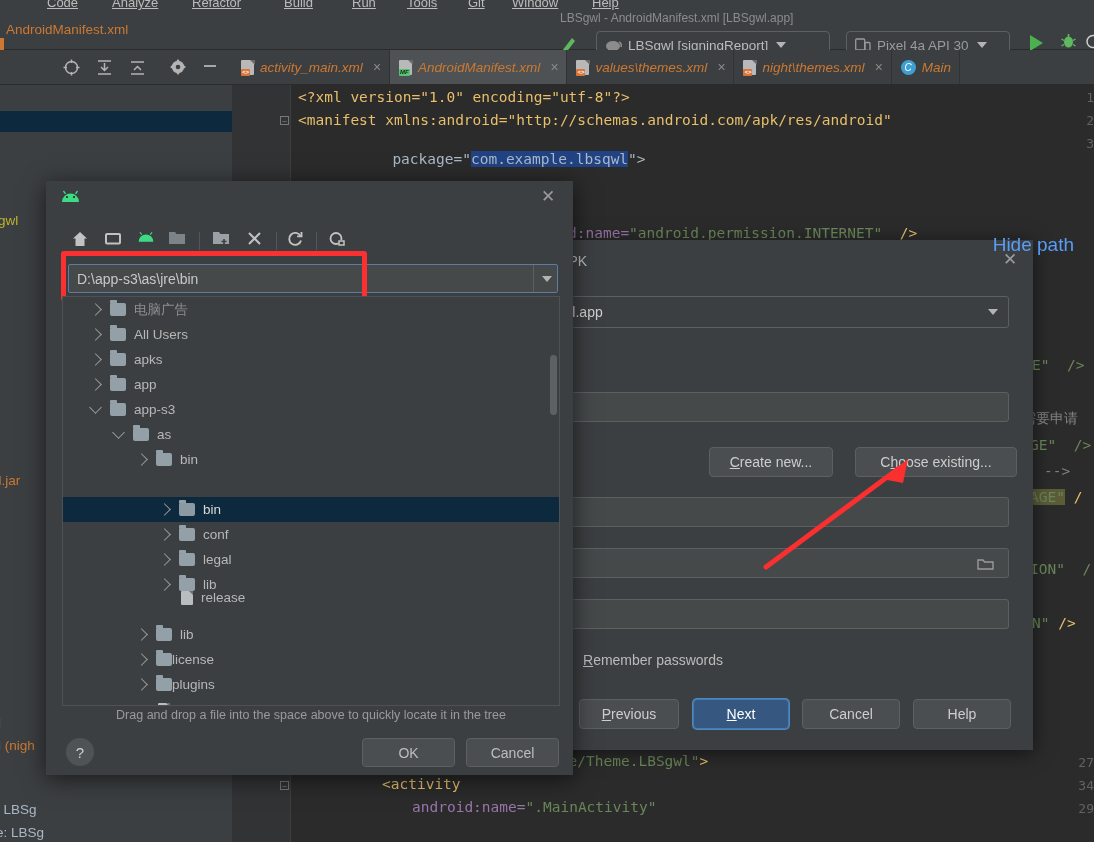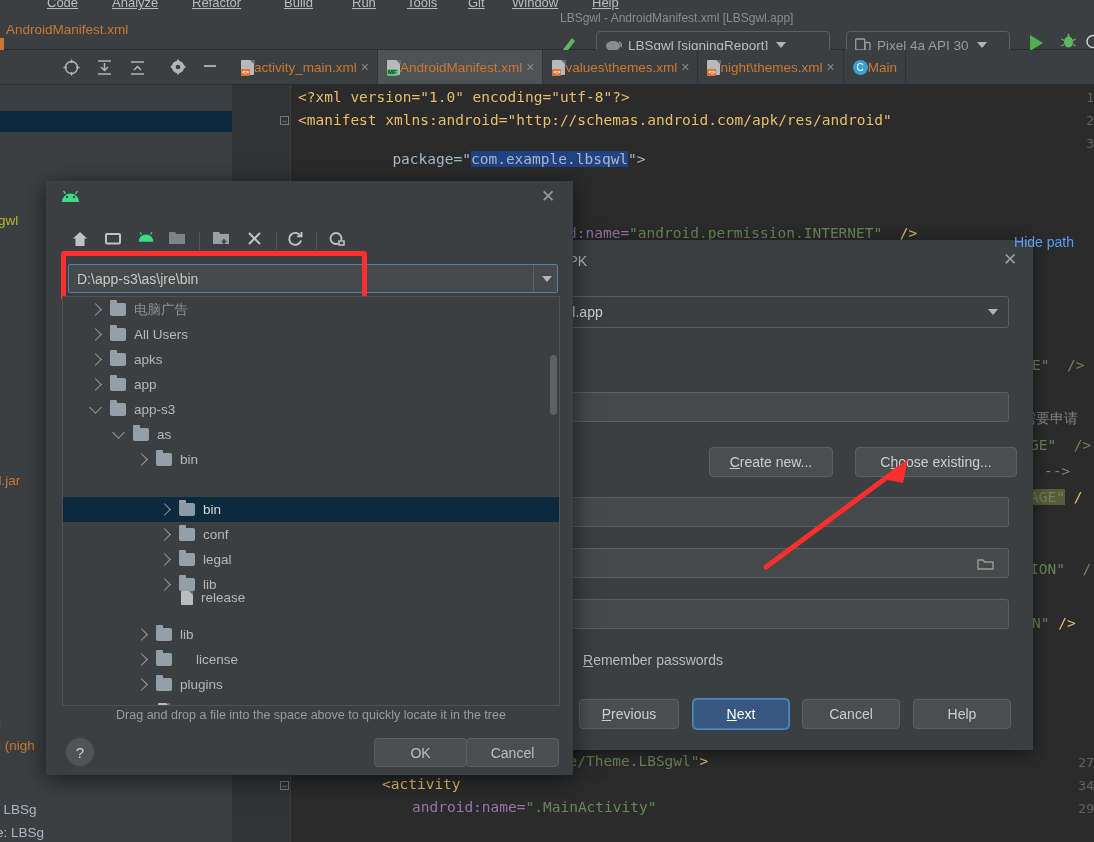--- a/index.html
+++ b/index.html
@@ -71,24 +71,25 @@
 
   
   .tabbar {
     position: absolute; left: 232px; top: 50px; width: 862px; height: 35px;
     background: #3c3f41;
     display: flex; align-items: stretch;
     border-bottom: 1px solid #2b2b2b;
     overflow: hidden;
   }
   .tab {
-    display: flex; align-items: center; 
+    display: flex; align-items: center; gap: 6px;
     padding: 0 8px 0 9px;
     font-size: 13.5px; color: #cc7832; white-space: nowrap;
     border-right: 1px solid #323232;
+    font-style: italic;
   }
   .tab.active { background: #4e5254; }
   .tab .close { color: #8a8a8a; font-size: 14px; margin-left: 4px; }
   .tabicon {
     position: relative; width: 13px; height: 15px;
     background: #b9b9b9; border-radius: 1px; flex: none;
   }
   .tabicon:after {
     content: ""; position: absolute; right: -1px; top: 0;
     border-left: 5px solid transparent; border-top: 5px solid #6a6a6a;
@@ -221,21 +222,21 @@
   .andro-ico { position: absolute; left: 60px; top: 190px; width: 21px; height: 13px; }
   .ptool {
     position: absolute; top: 230px; width: 22px; height: 22px;
     color: #b4b4b4;
   }
   .psep {
     position: absolute; top: 232px; width: 1px; height: 18px; background: #555;
   }
   .hidepath {
     position: absolute; right: 20px; top: 234px;
-    font-size: 14px; color: #589df6;
+    font-size: 19px; color: #589df6;
   }
   .pathfield {
     position: absolute; left: 68px; top: 264px; width: 490px; height: 29px;
     border: 1px solid #5a7ca5; border-radius: 2px; background: #45494a;
     display: flex; align-items: center;
   }
   .pathfield .txt {
     font-size: 14px; color: #c8c8c8; padding-left: 8px; white-space: nowrap;
   }
   .pathfield .dd {
@@ -653,37 +654,37 @@
       <span style="margin-left:8px">release</span>
     </div>
     <div class="trow" style="top:325px;padding-left:74px">
       <span class="chev right"></span>
       <span class="folder" style="margin-left:10px"></span>
       <span style="margin-left:8px">lib</span>
     </div>
     <div class="trow" style="top:350px;padding-left:74px">
       <span class="chev right"></span>
       <span class="folder" style="margin-left:10px"></span>
-      <span style="margin-left:24px">license</span>
+      <span style="margin-left:0">license</span>
     </div>
     <div class="trow" style="top:375px;padding-left:74px">
       <span class="chev right"></span>
       <span class="folder" style="margin-left:10px"></span>
-      <span style="margin-left:8px">plugins</span>
+      <span style="">plugins</span>
     </div>
     <div class="trow" style="top:400px;padding-left:95px">
       <span class="fileico"></span>
       <span style="margin-left:8px">build.txt</span>
     </div>
     <div class="scroll-thumb"></div>
   </div>
 
   <div class="hint">Drag and drop a file into the space above to quickly locate it in the tree</div>
   <div class="qbtn">?</div>
-  <div class="pbtn" style="left:374px;width:93px">OK</div>
+  <div class="pbtn" style="left:362px;width:93px">OK</div>
   <div class="pbtn" style="left:466px;width:93px">Cancel</div>
 
   <svg class="arrow-svg" width="160" height="120" viewBox="0 0 160 120">
     <path d="M6 112 L138 14" stroke="#fb2f2f" stroke-width="5" stroke-linecap="round"></path>
     <path d="M148 4 L122 24 L143 28 Z" fill="#fb2f2f"></path>
   </svg>
 
 </div>
 
 </body></html>

